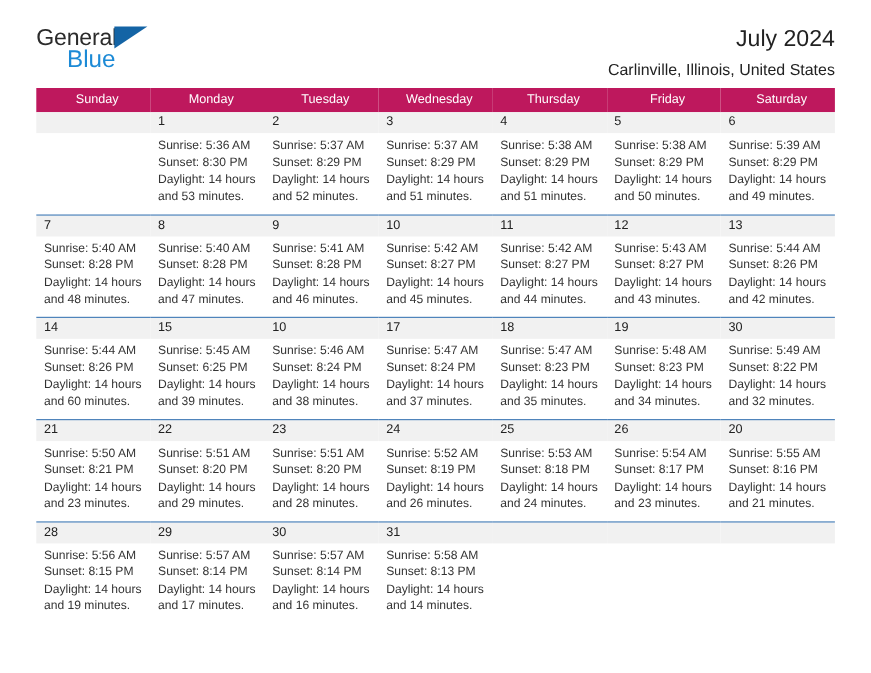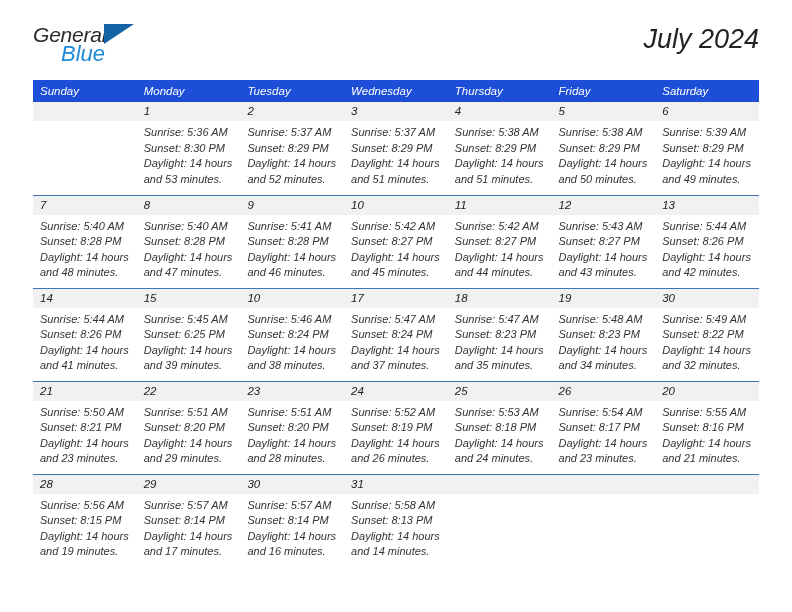--- a/index.html
+++ b/index.html
@@ -8,21 +8,20 @@
     height: 612px;
     background: #ffffff;
     font-family: "Liberation Sans", sans-serif;
   }
   .page {
     position: relative;
     width: 792px;
     height: 444px;
     background: #ffffff;
     padding: 0 33px;
-    font-style: italic;
   }
 
   
   .header {
     display: flex;
     align-items: flex-start;
     justify-content: space-between;
     height: 72px;
     padding-top: 24px;
   }
@@ -51,44 +50,44 @@
   }
   .logo-blue {
     font-size: 22px;
     color: #1c8ad6;
     margin-left: 28px;
     display: block;
     margin-top: -2px;
   }
   .title-block { text-align: right; }
   .month-title {
-    font-size: 27px;
+    font-size: 21px;
     color: #222222;
     font-weight: normal;
     line-height: 1.15;
   }
   .location {
     font-size: 14.5px;
     color: #222222;
     margin-top: 8px;
   }
 
   
   .calendar {
     width: 726px;
     border-collapse: collapse;
     table-layout: fixed;
     margin-top: 8px;
   }
   .calendar th {
-    background: #1d4ed8;
+    background: #be185d;
     color: #ffffff;
     font-size: 11.5px;
     font-weight: normal;
-    text-align: left;
+    text-align: center;
     padding: 5px 0 5px 7px;
     height: 21px;
   }
   .week-row > td {
     vertical-align: top;
     padding: 0;
     border-top: 1px solid #3c77b4;
   }
   .week-row:first-of-type > td { border-top: none; }
   .daycell { height: 93px; }
@@ -116,20 +115,21 @@
   <div class="header">
     <div class="logo">
       <div class="logo-row1">
         <span class="logo-general">General</span>
         <span class="logo-triangle"></span>
       </div>
       <span class="logo-blue">Blue</span>
     </div>
     <div class="title-block">
       <div class="month-title">July 2024</div>
+      <div class="location">Carlinville, Illinois, United States</div>
     </div>
   </div>
 
   <table class="calendar">
     <thead>
       <tr id="weekday-header-row">
           <th>Sunday</th>
           <th>Monday</th>
           <th>Tuesday</th>
           <th>Wednesday</th>
@@ -263,21 +263,21 @@
             </div>
           </td>
         </tr>
         <tr class="week-row">
           <td class="daycell">
             <div class="daynum">14</div>
             <div class="details">
               <div>Sunrise: 5:44 AM</div>
               <div>Sunset: 8:26 PM</div>
               <div>Daylight: 14 hours</div>
-              <div>and 41 minutes.</div>
+              <div>and 60 minutes.</div>
             </div>
           </td>
           <td class="daycell">
             <div class="daynum">15</div>
             <div class="details">
               <div>Sunrise: 5:45 AM</div>
               <div>Sunset: 6:25 PM</div>
               <div>Daylight: 14 hours</div>
               <div>and 39 minutes.</div>
             </div>

